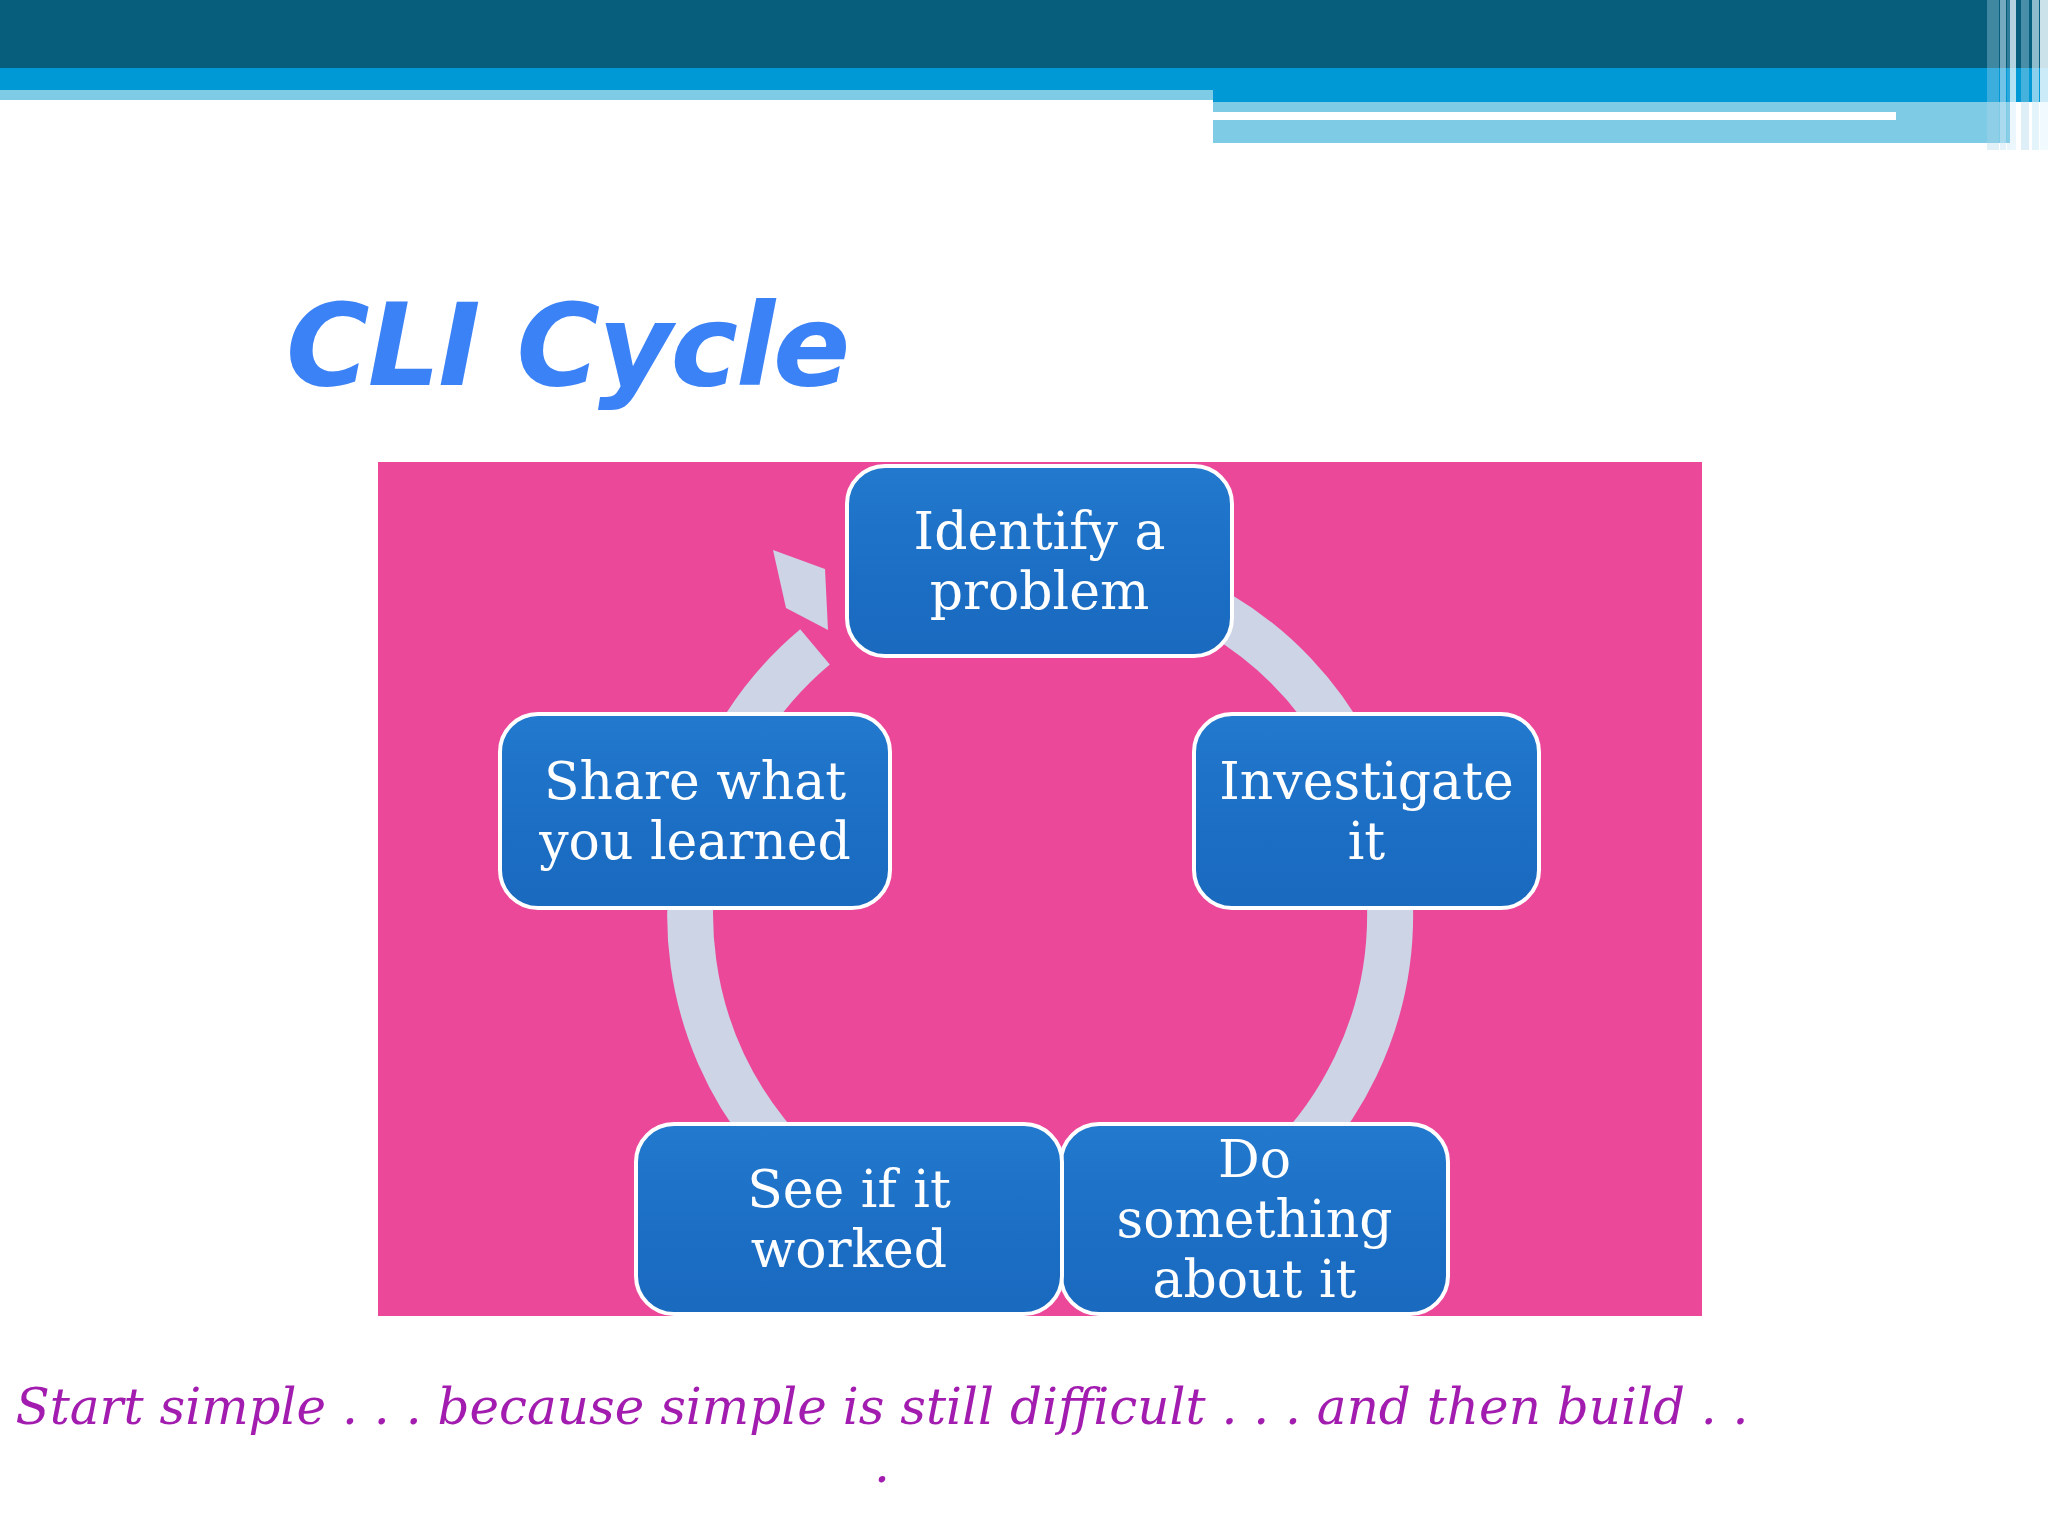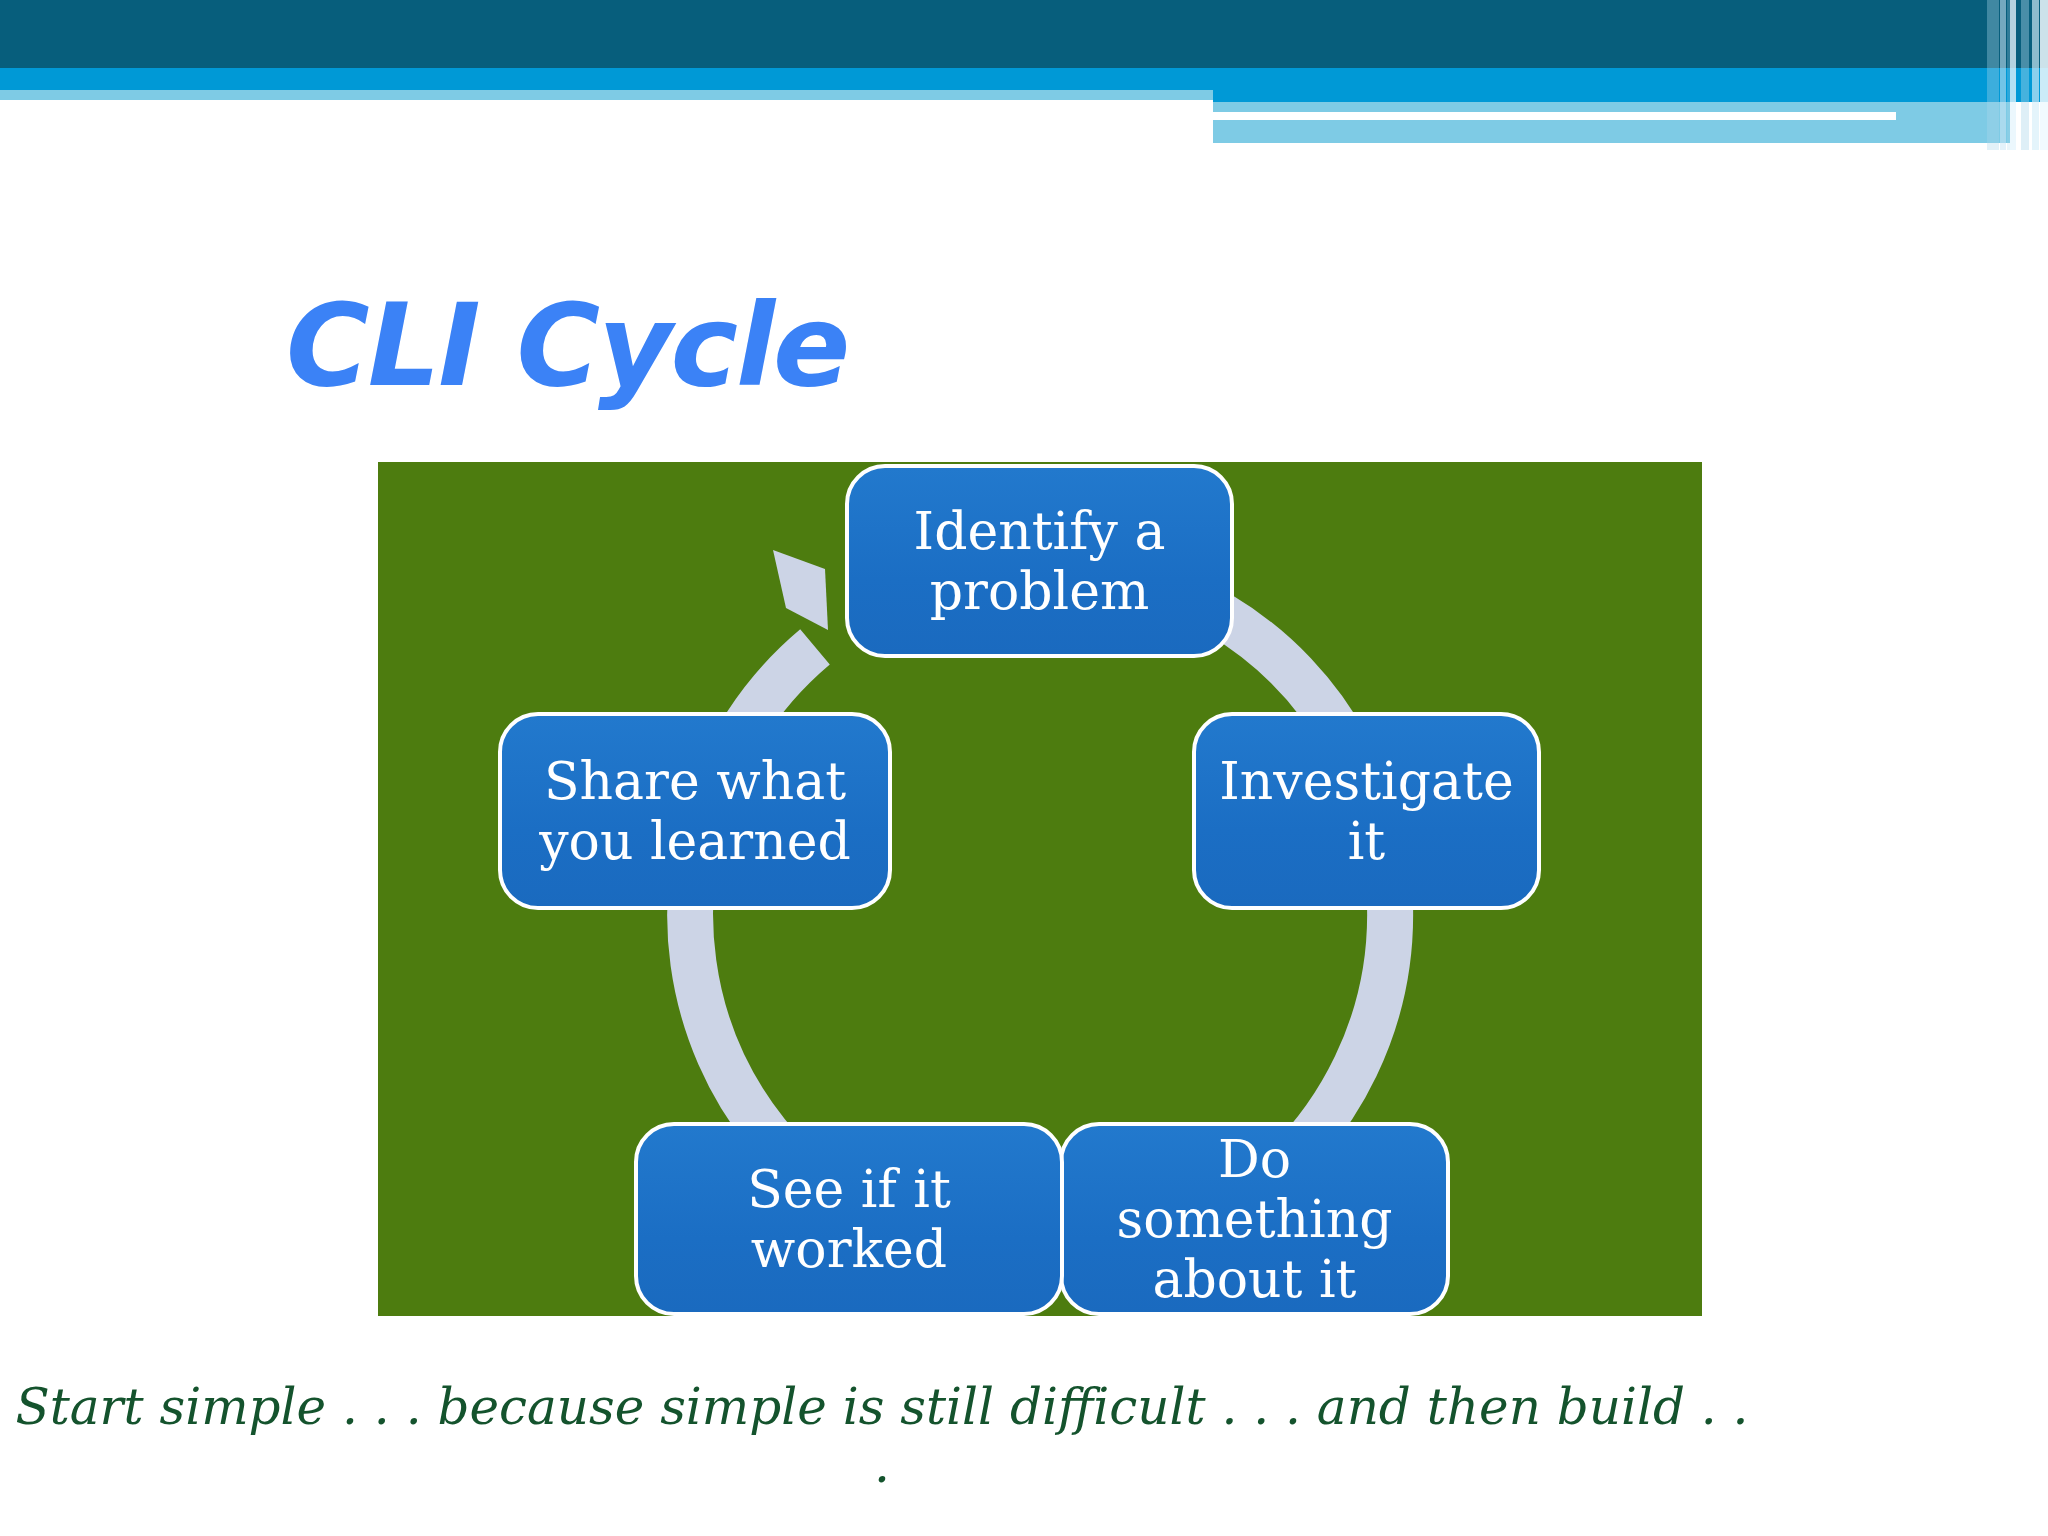--- a/index.html
+++ b/index.html
@@ -29,21 +29,21 @@
   .slide-title{
     position:absolute;left:286px;top:282px;
     font-family:"DejaVu Sans",sans-serif;
     font-style:italic;font-weight:600;
     font-size:114px;line-height:1.12;letter-spacing:-2px;
     color:#3b82f6;white-space:nowrap;
   }
   
   .panel{
     position:absolute;left:378px;top:462px;width:1324px;height:854px;
-    background:#4d7c0f;
+    background:#ec4899;
   }
   .panel svg{position:absolute;left:0;top:0;}
   .node{
     position:absolute;box-sizing:border-box;
     background:linear-gradient(180deg,#2279cd 0%,#1b6ec4 60%,#1a6abf 100%);
     border:4px solid #ffffff;border-radius:40px;
     display:flex;align-items:center;justify-content:center;
     color:#ffffff;font-family:"DejaVu Serif",serif;
     font-size:52px;line-height:1.16;text-align:center;
     white-space:pre-line;padding:0 10px;
@@ -51,21 +51,21 @@
   .node-top         {left:467px;top:2px;  width:389px;height:194px;}
   .node-left        {left:120px;top:250px;width:394px;height:198px;}
   .node-right       {left:814px;top:250px;width:349px;height:198px;}
   .node-bottom-left {left:256px;top:660px;width:430px;height:194px;}
   .node-bottom-right{left:681px;top:660px;width:391px;height:194px;text-align:center;}
   
   .caption{
     position:absolute;left:0;top:1378px;width:1764px;
     text-align:center;
     font-family:"DejaVu Serif",serif;font-style:italic;
-    font-size:50px;color:#14532d;
+    font-size:50px;color:#a21caf;
   }
 </style>
 </head>
 <body>
 
 <div class="hdr">
   <div class="bar bar-dark"></div>
   <div class="bar bar-bright"></div>
   <div class="bar bar-light-left"></div>
   <div class="bar bar-bright-right"></div>

